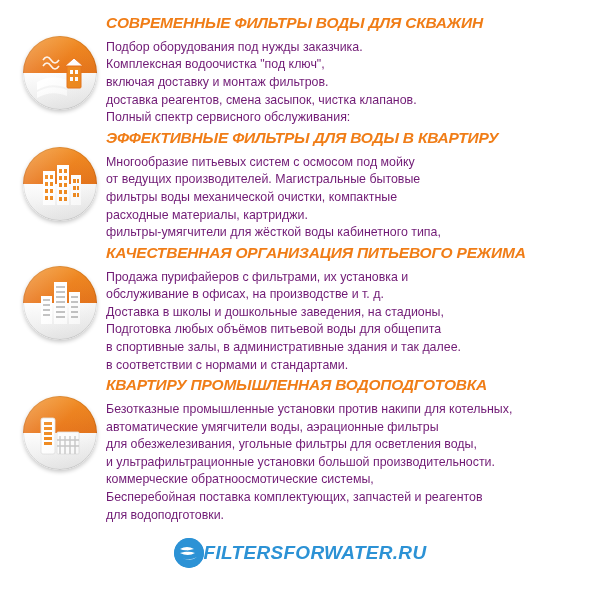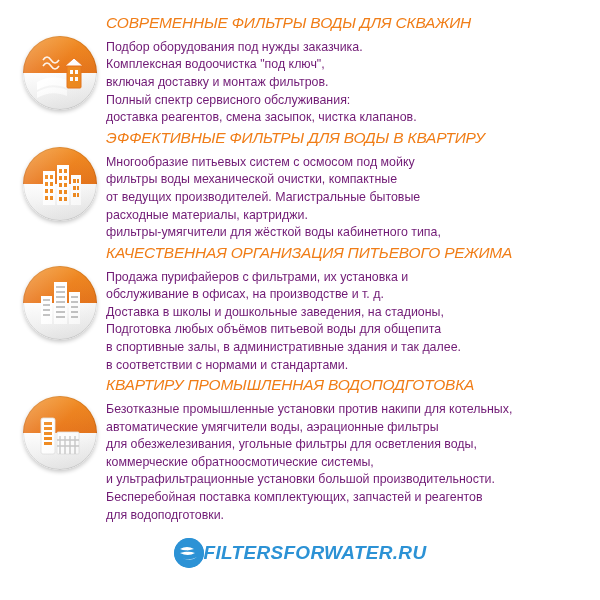--- a/index.html
+++ b/index.html
@@ -77,21 +77,21 @@
     left: 0; top: 0;
   }
   .text-col {
     flex: 1 1 auto;
     padding-right: 6px;
   }
   h2 {
     margin: 0 0 7px 0;
     font-size: 15.5px;
     line-height: 1.15;
-    font-weight: normal;
+    font-weight: bold;
     font-style: italic;
     color: #f07d17;
     letter-spacing: -0.2px;
   }
   .body-text {
     font-size: 12.4px;
     line-height: 1.42;
     color: #701a75;
   }
   .body-text div {
@@ -157,22 +157,22 @@
         <div class="ring"></div>
         <div class="gloss"></div>
       </div>
     </div>
     <div class="text-col">
       <h2>СОВРЕМЕННЫЕ ФИЛЬТРЫ ВОДЫ ДЛЯ СКВАЖИН</h2>
       <div class="body-text">
         <div>Подбор оборудования под нужды заказчика.</div>
         <div>Комплексная водоочистка "под ключ",</div>
         <div>включая доставку и монтаж фильтров.</div>
+        <div>доставка реагентов, смена засыпок, чистка клапанов.</div>
         <div>Полный спектр сервисного обслуживания:</div>
-        <div>доставка реагентов, смена засыпок, чистка клапанов.</div>
       </div>
     </div>
   </div>
 
   <div class="block block-2">
     <div class="icon-col">
       <div class="badge">
         <div class="half-top"></div>
         <div class="half-bot"></div>
         <svg width="74" height="74" viewBox="0 0 74 74">
@@ -209,22 +209,22 @@
           </g>
         </svg>
         <div class="ring"></div>
         <div class="gloss"></div>
       </div>
     </div>
     <div class="text-col">
       <h2>ЭФФЕКТИВНЫЕ ФИЛЬТРЫ ДЛЯ ВОДЫ В КВАРТИРУ</h2>
       <div class="body-text">
         <div>Многообразие питьевых систем с осмосом под мойку</div>
+        <div>от ведущих производителей. Магистральные бытовые</div>
         <div>фильтры воды механической очистки, компактные</div>
-        <div>от ведущих производителей. Магистральные бытовые</div>
         <div>расходные материалы, картриджи.</div>
         <div>фильтры-умягчители для жёсткой воды кабинетного типа,</div>
       </div>
     </div>
   </div>
 
   <div class="block block-3">
     <div class="icon-col">
       <div class="badge">
         <div class="half-top"></div>
@@ -300,22 +300,22 @@
         <div class="ring"></div>
         <div class="gloss"></div>
       </div>
     </div>
     <div class="text-col">
       <h2>КВАРТИРУ ПРОМЫШЛЕННАЯ ВОДОПОДГОТОВКА</h2>
       <div class="body-text">
         <div>Безотказные промышленные установки против накипи для котельных,</div>
         <div>автоматические умягчители воды, аэрационные фильтры</div>
         <div>для обезжелезивания, угольные фильтры для осветления воды,</div>
+        <div>и ультрафильтрационные установки большой производительности.</div>
         <div>коммерческие обратноосмотические системы,</div>
-        <div>и ультрафильтрационные установки большой производительности.</div>
         <div>Бесперебойная поставка комплектующих, запчастей и реагентов</div>
         <div>для водоподготовки.</div>
       </div>
     </div>
   </div>
 
   <div class="footer">
     <div class="logo-mark">
       <svg width="30" height="30" viewBox="0 0 30 30">
         <circle cx="15" cy="15" r="15" fill="#2c92d5"></circle>

